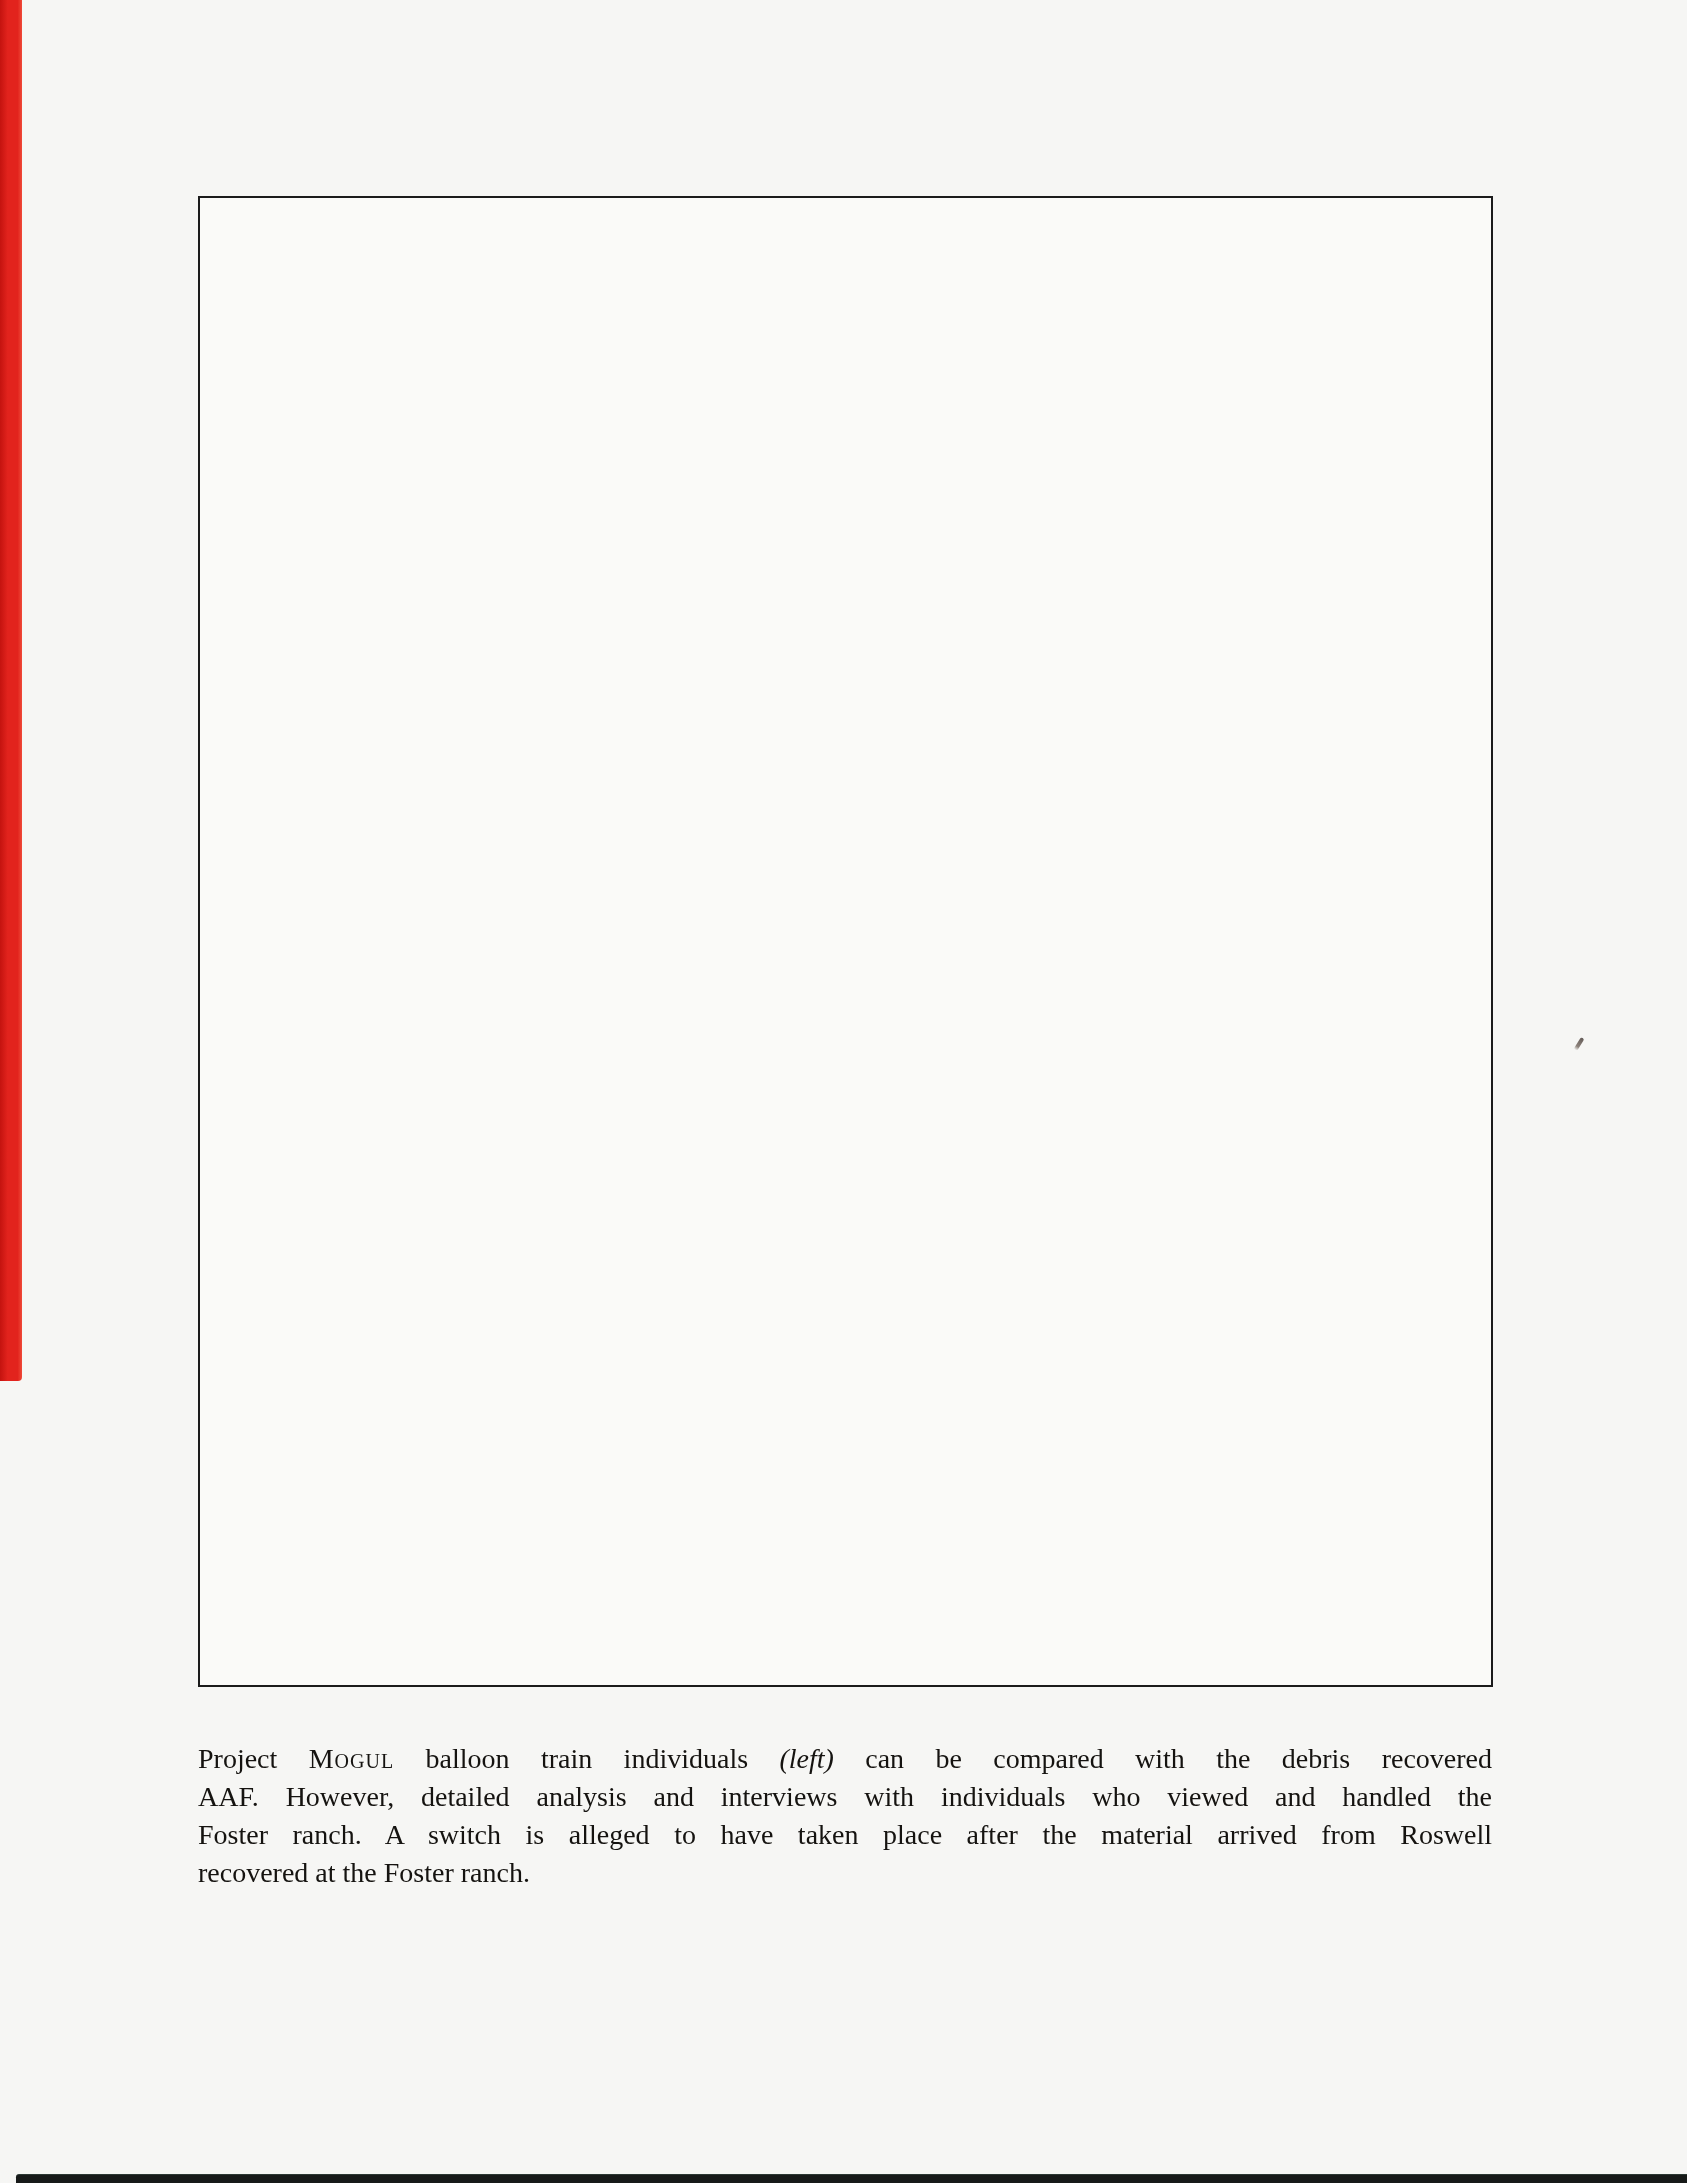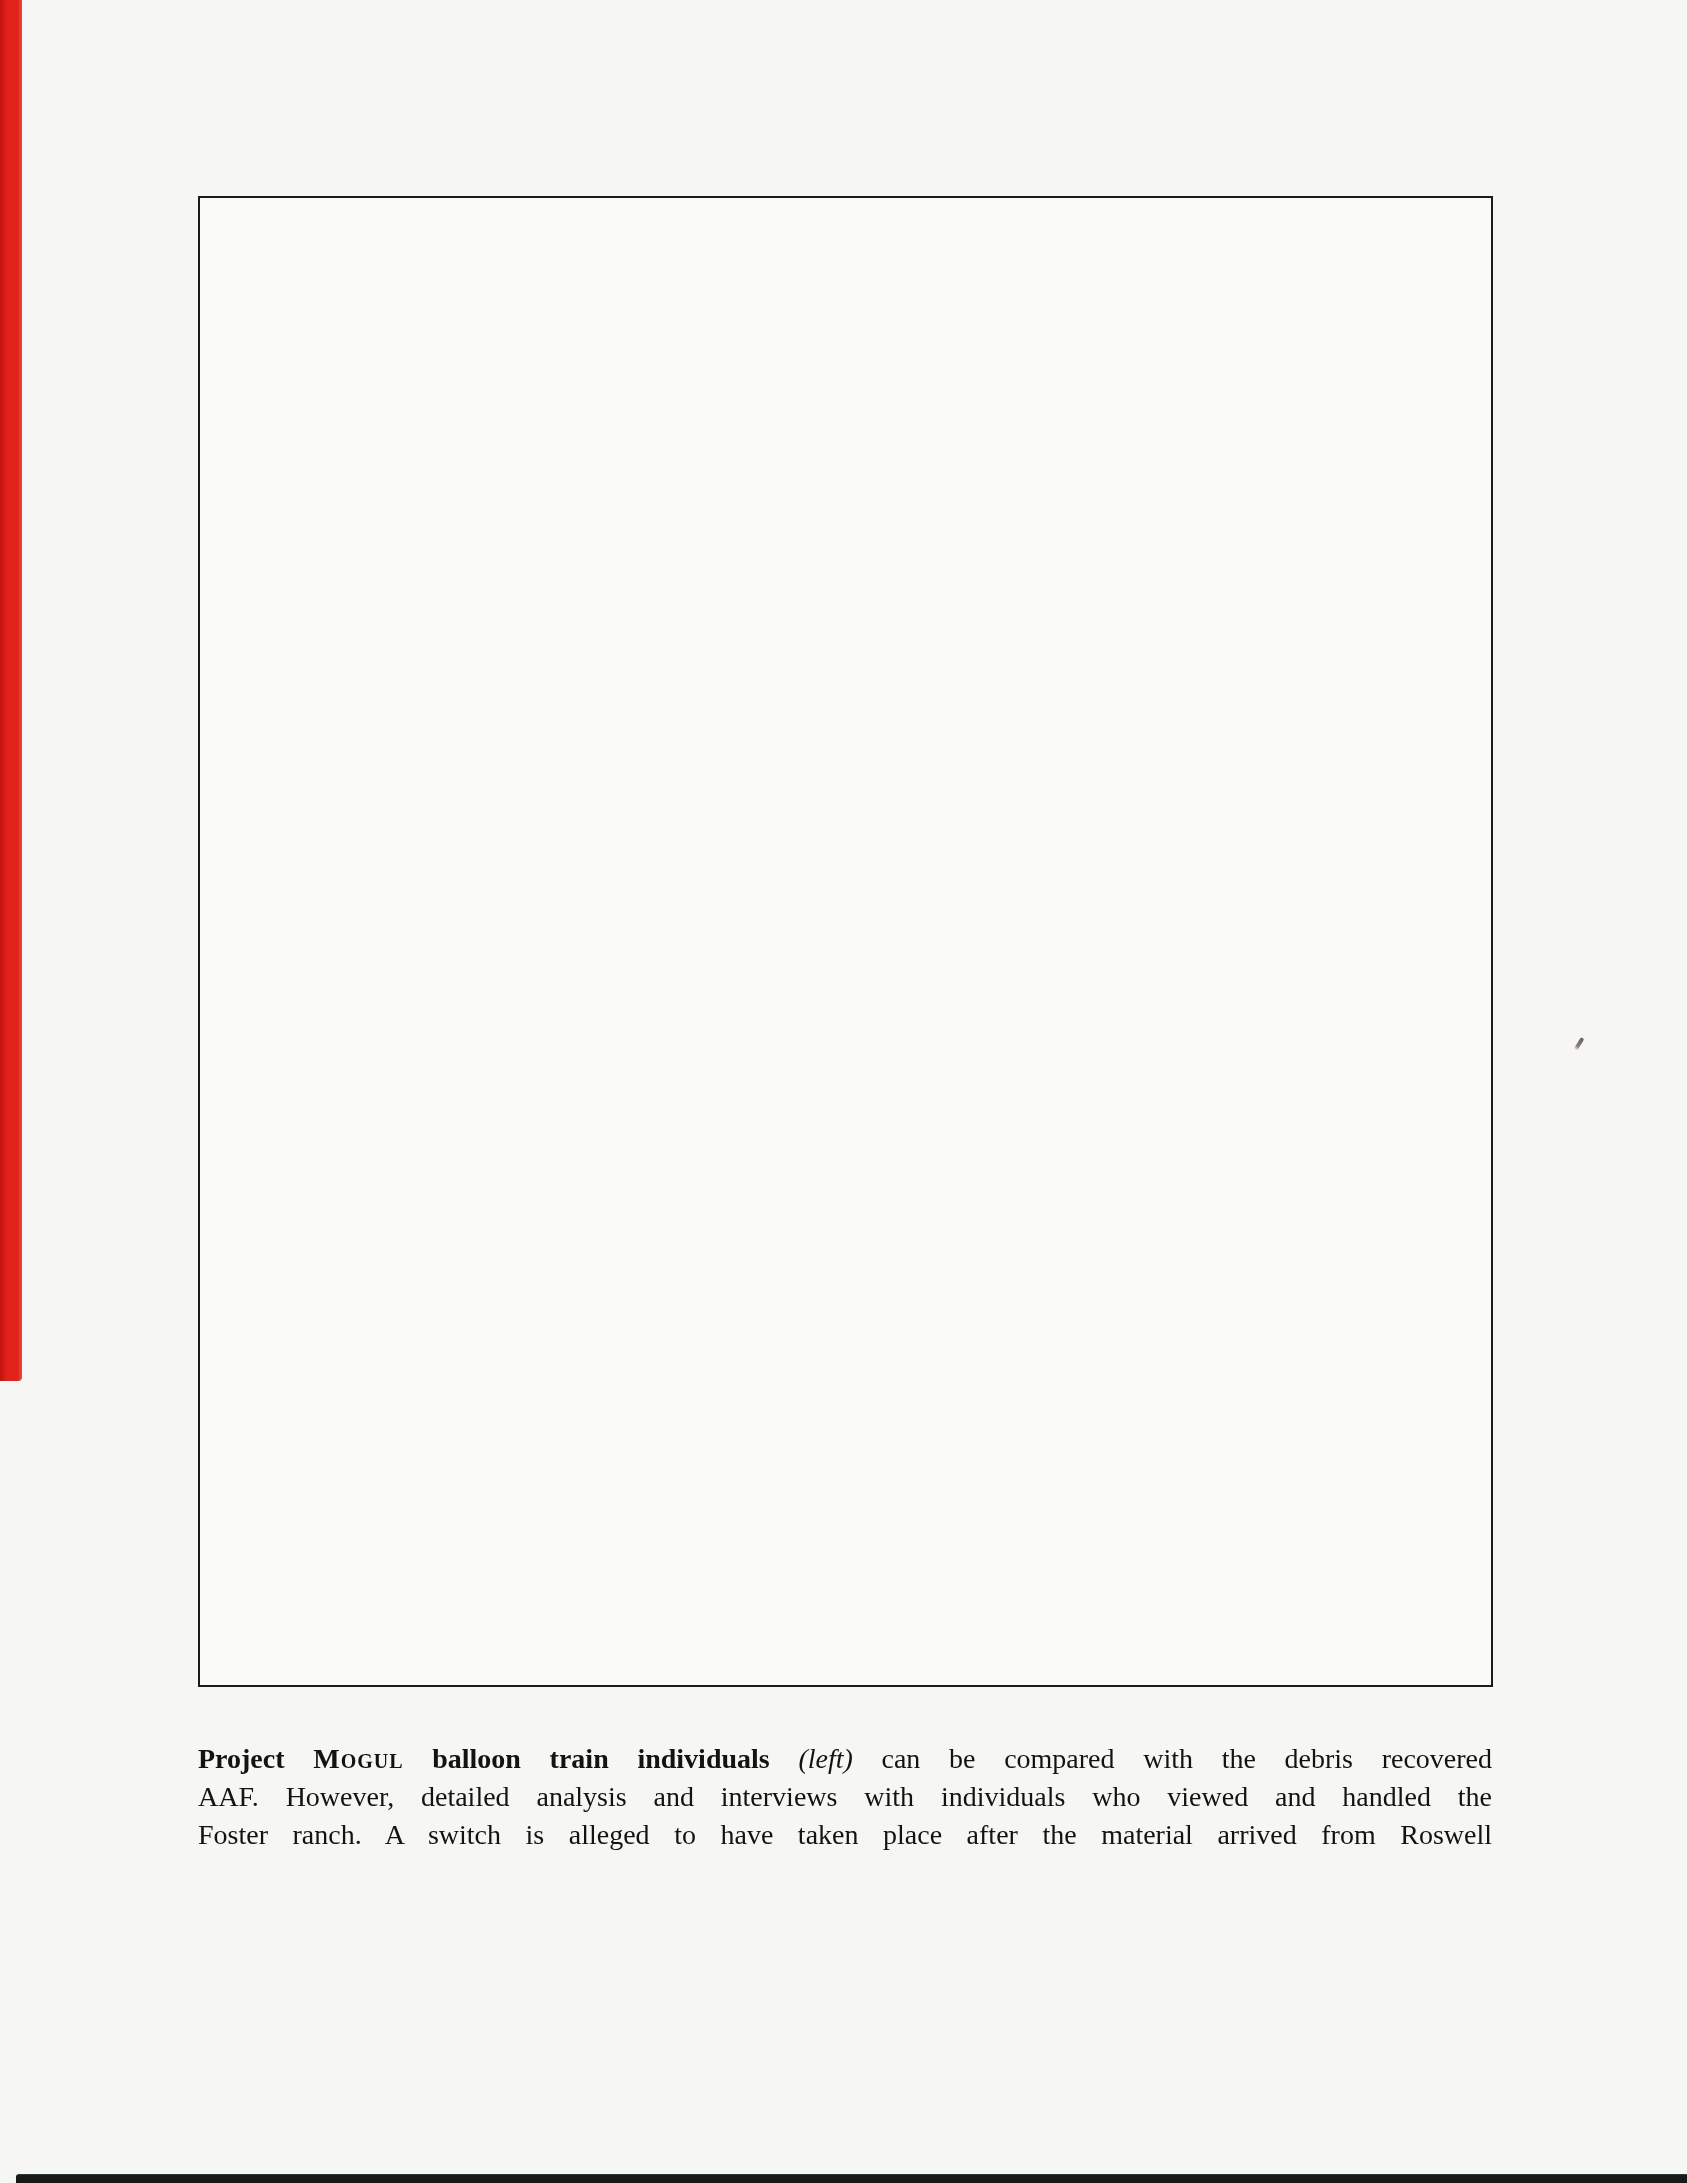--- a/index.html
+++ b/index.html
@@ -57,21 +57,21 @@
     height: 38px;
     overflow: hidden;
     text-align: justify;
     text-align-last: justify;
     white-space: normal;
   }
   .cap-line.last {
     text-align: left;
     text-align-last: left;
   }
-  .b  { font-weight: bold; }
+  .b  { font-weight: normal; }
   .i  { font-style: italic; }
   .sc { font-variant: small-caps; letter-spacing: 1px; }
 
   
   .bottom-bar {
     position: absolute;
     left: 16px; right: 0;
     top: 2174px; height: 9.3px;
     background: #171a19;
     border-top: 1.3px solid #2c3833;
@@ -86,18 +86,19 @@
   <div class="red-stripe"></div>
 
   <div class="figure-box"></div>
 
   <div class="stray-mark"></div>
 
   <div class="caption">
     <div class="cap-line"><span class="b">Project</span> <span class="b sc">Mogul</span> <span class="b">balloon train individuals</span> <span class="i">(left)</span> <span>can be compared with the debris recovered</span></div>
     <div class="cap-line">AAF. However, detailed analysis and interviews with individuals who viewed and handled the</div>
     <div class="cap-line">Foster ranch. A switch is alleged to have taken place after the material arrived from Roswell</div>
+    <div class="cap-line last">recovered at the Foster ranch.</div>
   </div>
 
   <div class="bottom-bar"></div>
 
 </div>
 
 
 </body></html>

